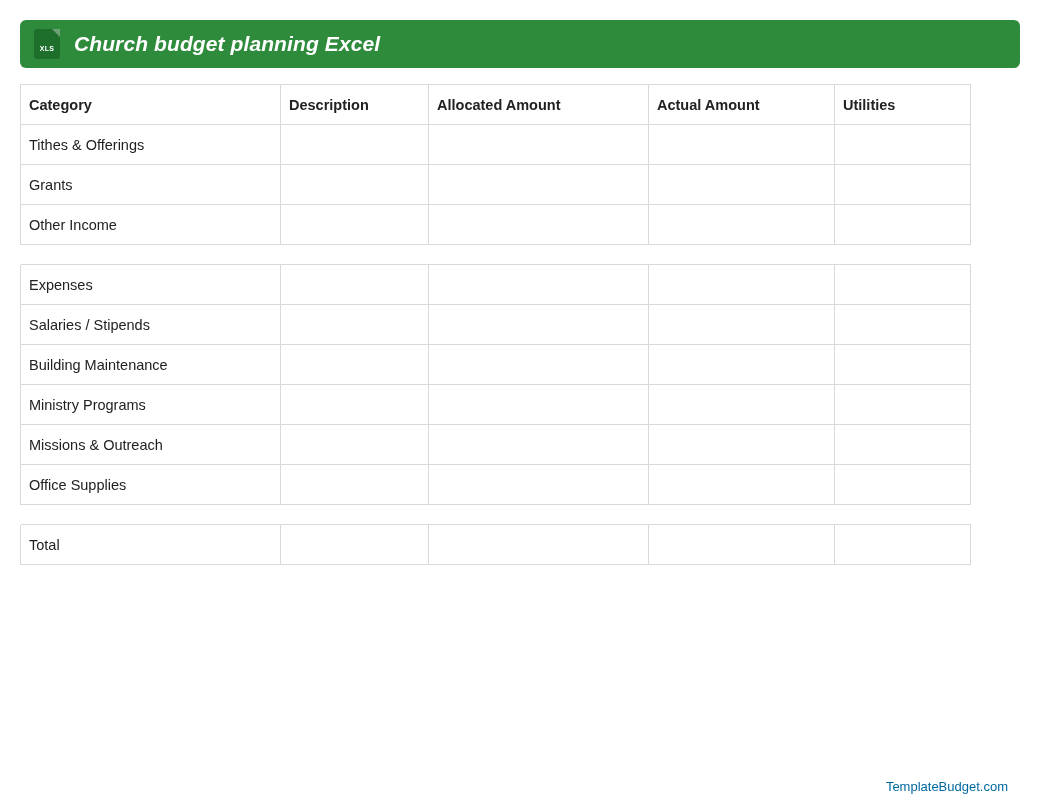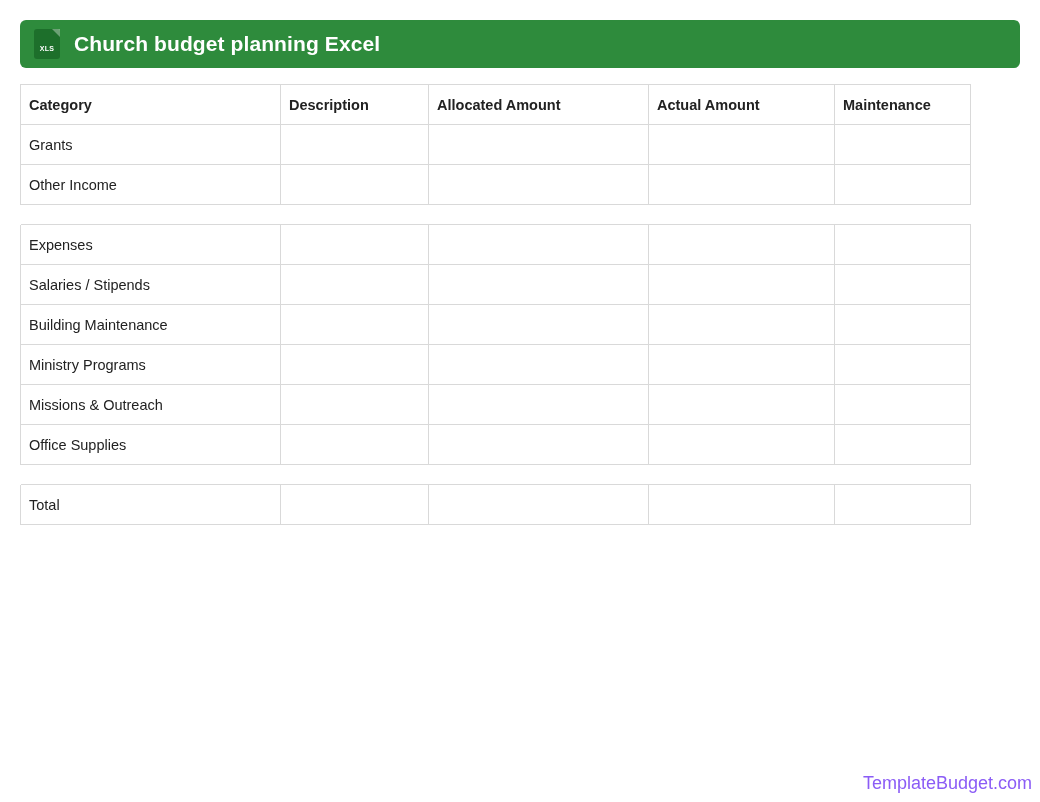--- a/index.html
+++ b/index.html
@@ -58,20 +58,21 @@
     color: #ffffff;
     letter-spacing: 0.3px;
     margin-bottom: 7px;
   }
   .doc-title {
     font-size: 21px;
     font-weight: bold;
     color: #ffffff;
     margin-left: 14px;
     letter-spacing: 0.1px;
+    font-style: italic;
   }
   
   .sheet {
     margin-top: 16px;
     border-collapse: collapse;
     table-layout: fixed;
     width: 950px;
   }
   .sheet col.c-category { width: 260px; }
   .sheet col.c-description { width: 148px; }
@@ -101,24 +102,24 @@
   }
   .sheet tr.spacer td.edge {
     border-left: 1px solid #ffffff;
   }
   .sheet td.bold {
     font-weight: normal;
   }
   
   .footer {
     position: absolute;
-    right: 8px;
+    right: 32px;
     bottom: 8px;
-    font-size: 18px;
-    color: #8b5cf6;
+    font-size: 13px;
+    color: #0369a1;
   }
 </style>
 </head>
 <body>
 
 <div class="page">
 
   <div class="title-bar">
     <div class="xls-badge">
       <div class="fold"></div>
@@ -134,25 +135,32 @@
       <col class="c-allocated">
       <col class="c-actual">
       <col class="c-difference">
     </colgroup>
     <thead>
       <tr>
         <th>Category</th>
         <th>Description</th>
         <th>Allocated Amount</th>
         <th>Actual Amount</th>
-        <th>Maintenance</th>
+        <th>Utilities</th>
       </tr>
     </thead>
     <tbody id="table-body">
         <tr>
+          <td>Tithes &amp; Offerings</td>
+          <td></td>
+          <td></td>
+          <td></td>
+          <td></td>
+        </tr>
+        <tr>
           <td>Grants</td>
           <td></td>
           <td></td>
           <td></td>
           <td></td>
         </tr>
         <tr>
           <td>Other Income</td>
           <td></td>
           <td></td>

